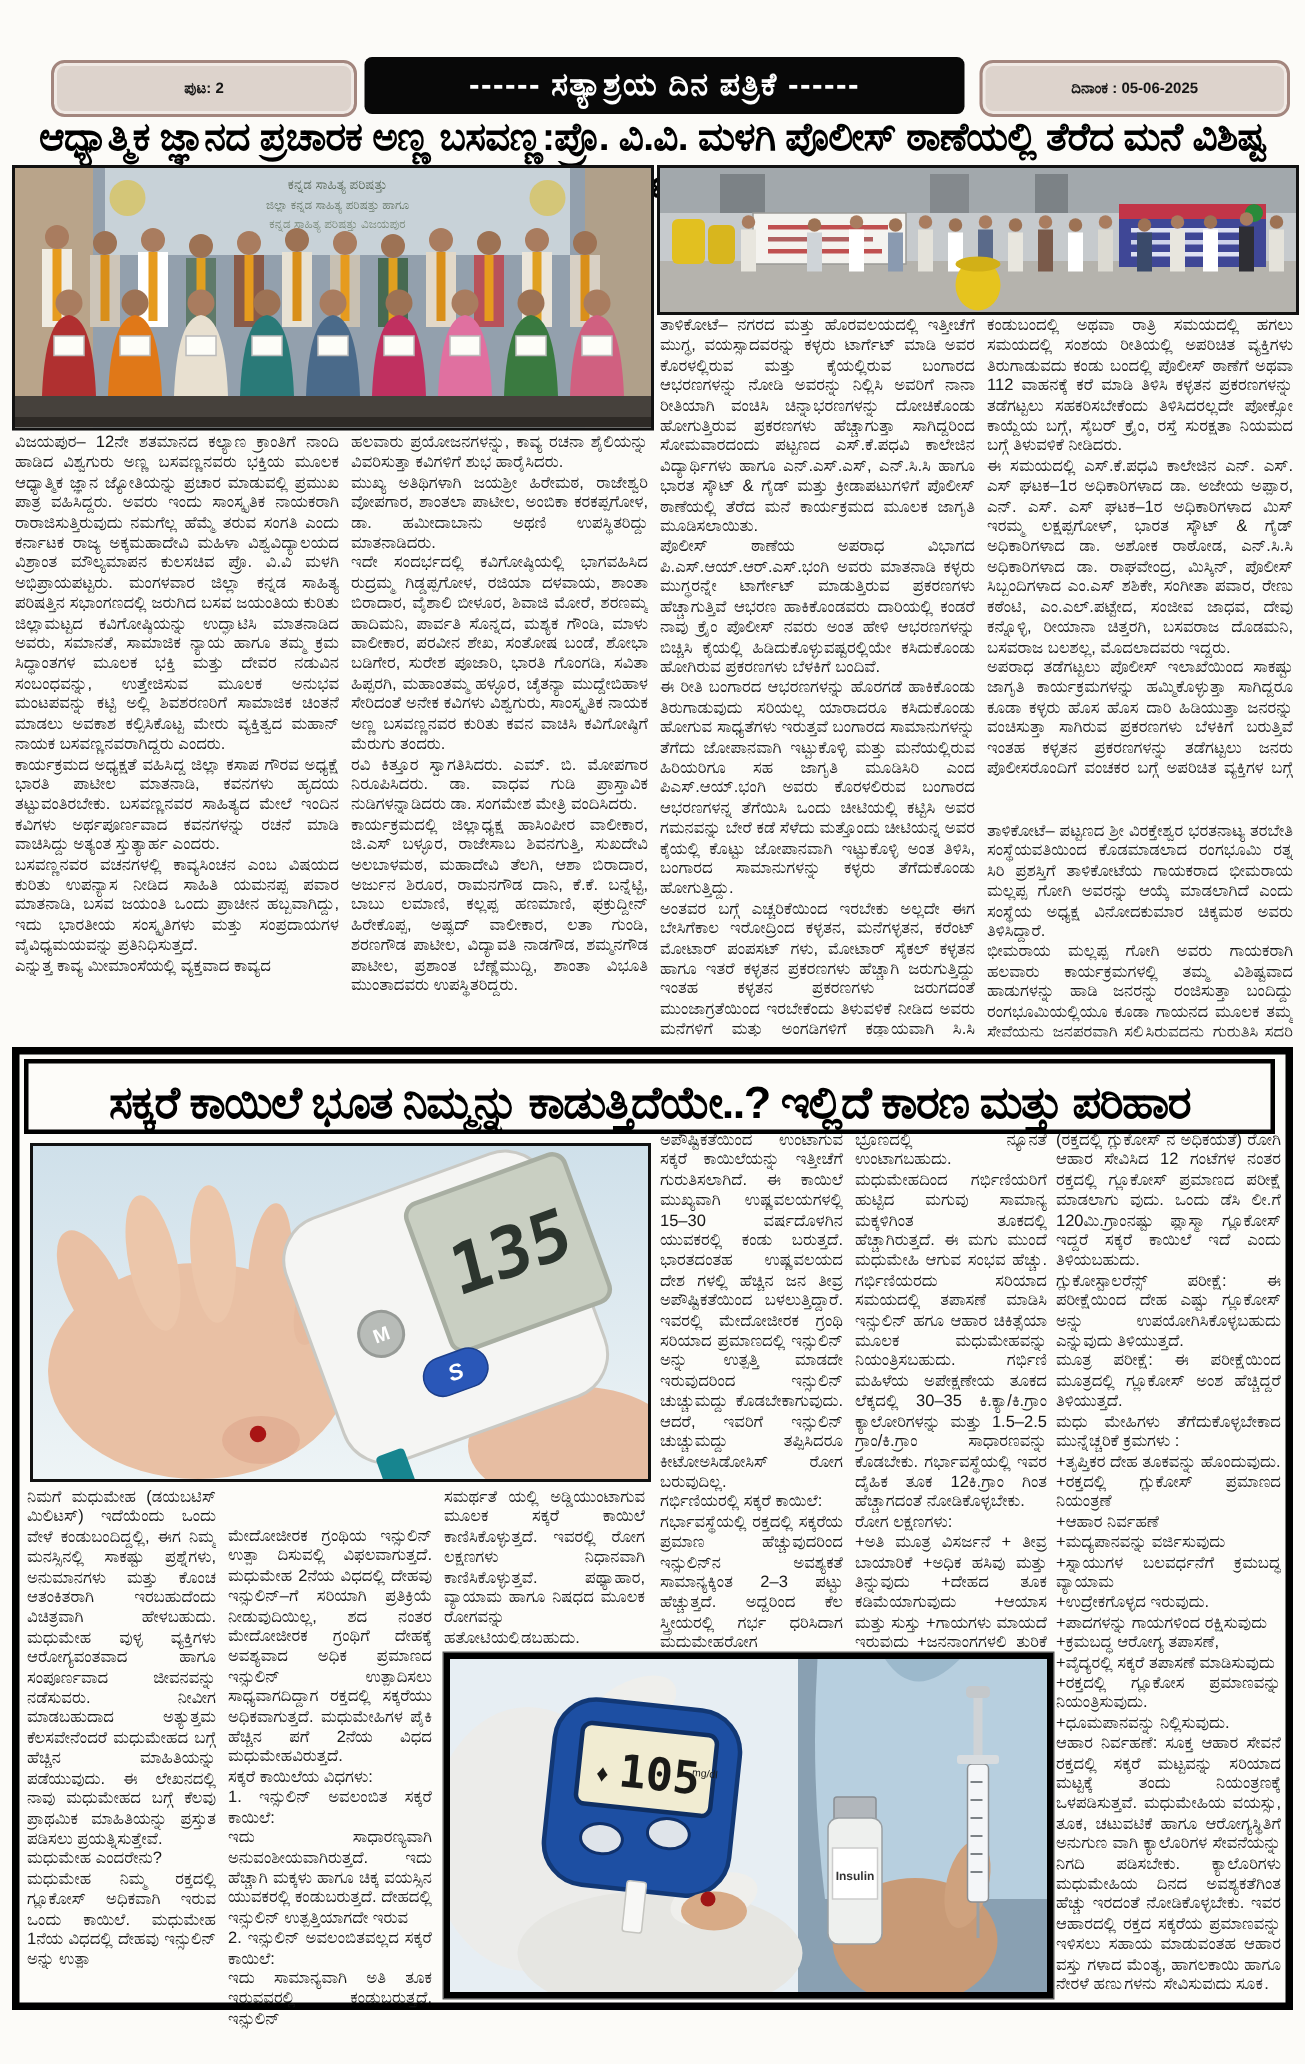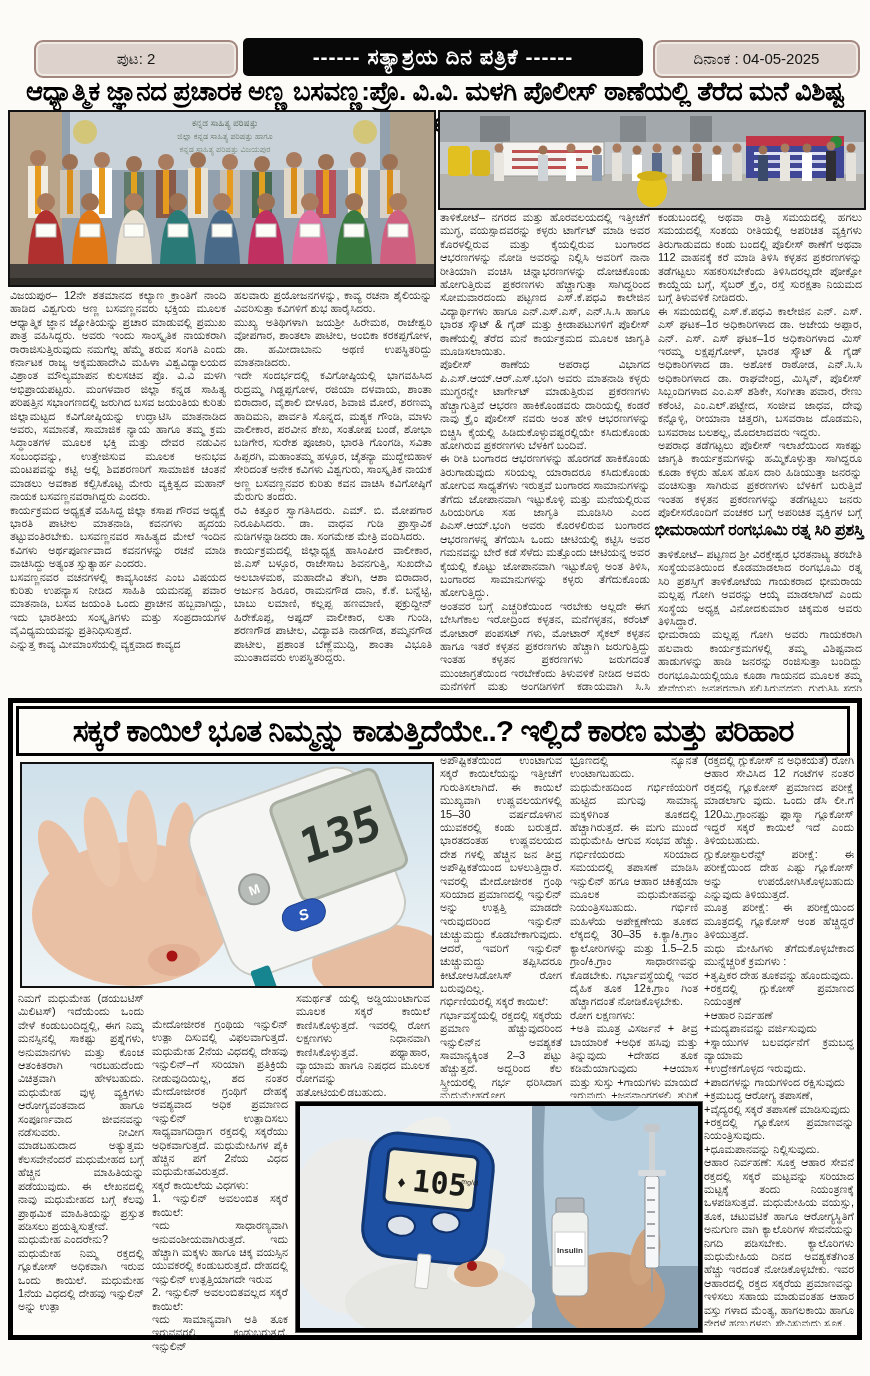--- a/index.html
+++ b/index.html
@@ -2,51 +2,51 @@
 <html><head>
 <meta charset="utf-8">
 <style>
   html,body{margin:0;padding:0;background:#888;}
   .page{position:relative;width:870px;height:1376px;background:#fcfbf8;margin:0 auto;
         font-family:"Liberation Sans","DejaVu Sans",sans-serif;color:#1a1a1a;overflow:hidden;}
   .abs{position:absolute;}
   
   .hdr-box{border:2px solid #a3867e;border-radius:9px;background:#ddd3cc;
            box-shadow:inset 0 0 0 2px #f0e9e4;display:flex;align-items:center;justify-content:center;
-           font-weight:normal;font-size:15px;color:#151515;}
+           font-weight:bold;font-size:10px;color:#151515;}
   .masthead{background:#080808;border-radius:5px;color:#ffffff;display:flex;align-items:center;
             justify-content:center;font-weight:bold;font-size:21px;letter-spacing:1px;}
   .headline1{left:0;top:76px;width:870px;text-align:center;font-weight:bold;font-size:26px;
              letter-spacing:-0.5px;color:#000;}
   
   .photo{border:2px solid #111;background:#dfe3e6;overflow:hidden;}
   
   .col{font-size:11px;line-height:1.22;text-align:justify;overflow:hidden;white-space:pre-line;
        color:#181818;}
   .subhead2{font-weight:bold;font-size:16px;text-align:center;color:#000;letter-spacing:-0.3px;}
   
   .art2-box{border:5px solid #000;background:#fdfcf9;}
-  .art2-headbox{border:3px solid #000;display:flex;align-items:center;justify-content:center;}
+  .art2-headbox{border:3px solid #000;display:flex;align-items:flex-end;justify-content:center;}
   .art2-head{font-weight:bold;font-size:30px;letter-spacing:-1px;color:#000;white-space:nowrap;}
   .inset-frame{border:4px solid #000;box-shadow:0 0 0 1px #555;}
   svg{display:block;}
 </style>
 </head>
 <body>
 
 <div class="page">
 
   <div class="abs hdr-box" style="left:34px;top:40px;width:200px;height:34px;">
     <span>ಪುಟ: 2</span>
   </div>
   <div class="abs masthead" style="left:243px;top:38px;width:400px;height:38px;">
     <span>------  ಸತ್ಯಾಶ್ರಯ ದಿನ ಪತ್ರಿಕೆ  ------</span>
   </div>
   <div class="abs hdr-box" style="left:653px;top:40px;width:203px;height:34px;">
-    <span>ದಿನಾಂಕ : 04-05-2025</span>
+    <span>ದಿನಾಂಕ : 05-06-2025</span>
   </div>
 
   <div class="abs headline1">ಆಧ್ಯಾತ್ಮಿಕ ಜ್ಞಾನದ ಪ್ರಚಾರಕ ಅಣ್ಣ ಬಸವಣ್ಣ:ಪ್ರೊ. ವಿ.ವಿ. ಮಳಗಿ  ಪೊಲೀಸ್ ಠಾಣೆಯಲ್ಲಿ ತೆರೆದ ಮನೆ ವಿಶಿಷ್ಟ ಕಾರ್ಯಕ್ರಮ</div>
 
   <div class="abs photo" style="left:8px;top:110px;width:424px;height:173px;">
     <svg width="424" height="173" viewBox="0 0 424 173">
       <rect width="424" height="173" fill="#93a0ad"></rect>
       <rect x="0" y="0" width="52" height="173" fill="#b9a48a"></rect>
       <rect x="380" y="0" width="44" height="173" fill="#b0a08a"></rect>
       <rect x="60" y="0" width="310" height="58" fill="#c8d2d8"></rect>
@@ -277,21 +277,20 @@
 ರವಿ ಕಿತ್ತೂರ ಸ್ವಾಗತಿಸಿದರು. ಎಮ್. ಬಿ. ಮೋಪಗಾರ ನಿರೂಪಿಸಿದರು. ಡಾ. ವಾಧವ ಗುಡಿ ಪ್ರಾಸ್ತಾವಿಕ ನುಡಿಗಳನ್ನಾಡಿದರು ಡಾ. ಸಂಗಮೇಶ ಮೇತ್ರಿ ವಂದಿಸಿದರು.
 ಕಾರ್ಯಕ್ರಮದಲ್ಲಿ ಜಿಲ್ಲಾಧ್ಯಕ್ಷ ಹಾಸಿಂಪೀರ ವಾಲೀಕಾರ, ಜಿ.ಎಸ್ ಬಳ್ಳೂರ, ರಾಜೇಸಾಬ ಶಿವನಗುತ್ತಿ, ಸುಖದೇವಿ ಅಲಬಾಳಮಠ, ಮಹಾದೇವಿ ತೆಲಗಿ, ಆಶಾ ಬಿರಾದಾರ, ಅರ್ಜುನ ಶಿರೂರ, ರಾಮನಗೌಡ ದಾನಿ, ಕೆ.ಕೆ. ಬನ್ನೆಟ್ಟಿ, ಬಾಬು ಲಮಾಣಿ, ಕಲ್ಲಪ್ಪ ಹಣಮಾಣಿ, ಫಕ್ರುದ್ದೀನ್ ಹಿರೇಕೊಪ್ಪ, ಅಷ್ಫದ್ ವಾಲೀಕಾರ, ಲತಾ ಗುಂಡಿ, ಶರಣಗೌಡ ಪಾಟೀಲ, ವಿದ್ಯಾವತಿ ನಾಡಗೌಡ, ಶಮ್ಮನಗೌಡ ಪಾಟೀಲ, ಪ್ರಶಾಂತ ಬೆಣ್ಣೆಮುದ್ದಿ, ಶಾಂತಾ ವಿಭೂತಿ ಮುಂತಾದವರು ಉಪಸ್ಥಿತರಿದ್ದರು.</div>
   <div class="abs col" style="left:440px;top:211px;width:210px;height:480px;">ತಾಳಿಕೋಟೆ– ನಗರದ ಮತ್ತು ಹೊರವಲಯದಲ್ಲಿ ಇತ್ತೀಚೆಗೆ ಮುಗ್ಧ, ವಯಸ್ಸಾದವರನ್ನು ಕಳ್ಳರು ಟಾರ್ಗೆಟ್ ಮಾಡಿ ಅವರ ಕೊರಳಲ್ಲಿರುವ ಮತ್ತು ಕೈಯಲ್ಲಿರುವ ಬಂಗಾರದ ಆಭರಣಗಳನ್ನು ನೋಡಿ ಅವರನ್ನು ನಿಲ್ಲಿಸಿ ಅವರಿಗೆ ನಾನಾ ರೀತಿಯಾಗಿ ವಂಚಿಸಿ ಚಿನ್ನಾಭರಣಗಳನ್ನು ದೋಚಿಕೊಂಡು ಹೋಗುತ್ತಿರುವ ಪ್ರಕರಣಗಳು ಹೆಚ್ಚಾಗುತ್ತಾ ಸಾಗಿದ್ದರಿಂದ ಸೋಮವಾರದಂದು ಪಟ್ಟಣದ ಎಸ್.ಕೆ.ಪಧವಿ ಕಾಲೇಜಿನ ವಿದ್ಯಾರ್ಥಿಗಳು ಹಾಗೂ ಎನ್.ಎಸ್.ಎಸ್, ಎನ್.ಸಿ.ಸಿ ಹಾಗೂ ಭಾರತ ಸ್ಕೌಟ್ &amp; ಗೈಡ್ ಮತ್ತು ಕ್ರೀಡಾಪಟುಗಳಿಗೆ ಪೊಲೀಸ್ ಠಾಣೆಯಲ್ಲಿ ತೆರೆದ ಮನೆ ಕಾರ್ಯಕ್ರಮದ ಮೂಲಕ ಜಾಗೃತಿ ಮೂಡಿಸಲಾಯಿತು.
 ಪೊಲೀಸ್ ಠಾಣೆಯ ಅಪರಾಧ ವಿಭಾಗದ ಪಿ.ಎಸ್.ಆಯ್.ಆರ್.ಎಸ್.ಭಂಗಿ ಅವರು ಮಾತನಾಡಿ ಕಳ್ಳರು ಮುಗ್ಧರನ್ನೇ ಟಾರ್ಗೇಟ್ ಮಾಡುತ್ತಿರುವ ಪ್ರಕರಣಗಳು ಹೆಚ್ಚಾಗುತ್ತಿವೆ ಆಭರಣ ಹಾಕಿಕೊಂಡವರು ದಾರಿಯಲ್ಲಿ ಕಂಡರೆ ನಾವು ಕ್ರೈಂ ಪೊಲೀಸ್ ನವರು ಅಂತ ಹೇಳಿ ಆಭರಣಗಳನ್ನು ಬಿಚ್ಚಿಸಿ ಕೈಯಲ್ಲಿ ಹಿಡಿದುಕೊಳ್ಳುವಷ್ಟರಲ್ಲಿಯೇ ಕಸಿದುಕೊಂಡು ಹೋಗಿರುವ ಪ್ರಕರಣಗಳು ಬೆಳಕಿಗೆ ಬಂದಿವೆ.
 ಈ ರೀತಿ ಬಂಗಾರದ ಆಭರಣಗಳನ್ನು ಹೊರಗಡೆ ಹಾಕಿಕೊಂಡು ತಿರುಗಾಡುವುದು ಸರಿಯಲ್ಲ ಯಾರಾದರೂ ಕಸಿದುಕೊಂಡು ಹೋಗುವ ಸಾಧ್ಯತೆಗಳು ಇರುತ್ತವೆ ಬಂಗಾರದ ಸಾಮಾನುಗಳನ್ನು ತೆಗೆದು ಜೋಪಾನವಾಗಿ ಇಟ್ಟುಕೊಳ್ಳಿ ಮತ್ತು ಮನೆಯಲ್ಲಿರುವ ಹಿರಿಯರಿಗೂ ಸಹ ಜಾಗೃತಿ ಮೂಡಿಸಿರಿ ಎಂದ ಪಿಎಸ್.ಆಯ್.ಭಂಗಿ ಅವರು ಕೊರಳಲಿರುವ ಬಂಗಾರದ ಆಭರಣಗಳನ್ನ ತೆಗೆಯಿಸಿ ಒಂದು ಚೀಟಿಯಲ್ಲಿ ಕಟ್ಟಿಸಿ ಅವರ ಗಮನವನ್ನು ಬೇರೆ ಕಡೆ ಸೆಳೆದು ಮತ್ತೊಂದು ಚೀಟಿಯನ್ನ ಅವರ ಕೈಯಲ್ಲಿ ಕೊಟ್ಟು ಜೋಪಾನವಾಗಿ ಇಟ್ಟುಕೊಳ್ಳಿ ಅಂತ ತಿಳಿಸಿ, ಬಂಗಾರದ ಸಾಮಾನುಗಳನ್ನು ಕಳ್ಳರು ತೆಗೆದುಕೊಂಡು ಹೋಗುತ್ತಿದ್ದು.
 ಅಂತವರ ಬಗ್ಗೆ ಎಚ್ಚರಿಕೆಯಿಂದ ಇರಬೇಕು ಅಲ್ಲದೇ ಈಗ ಬೇಸಿಗೆಕಾಲ ಇರೋದ್ರಿಂದ ಕಳ್ಳತನ, ಮನೆಗಳ್ಳತನ, ಕರೆಂಟ್ ಮೋಟಾರ್ ಪಂಪಸಟ್ ಗಳು, ಮೋಟಾರ್ ಸೈಕಲ್ ಕಳ್ಳತನ ಹಾಗೂ ಇತರೆ ಕಳ್ಳತನ ಪ್ರಕರಣಗಳು ಹೆಚ್ಚಾಗಿ ಜರುಗುತ್ತಿದ್ದು ಇಂತಹ ಕಳ್ಳತನ ಪ್ರಕರಣಗಳು ಜರುಗದಂತೆ ಮುಂಜಾಗ್ರತೆಯಿಂದ ಇರಬೇಕೆಂದು ತಿಳುವಳಿಕೆ ನೀಡಿದ ಅವರು ಮನೆಗಳಿಗೆ ಮತ್ತು ಅಂಗಡಿಗಳಿಗೆ ಕಡ್ಡಾಯವಾಗಿ ಸಿ.ಸಿ ಕ್ಯಾಮೆರಾಗಳನ್ನು ಅಳವಡಿಸಬೇಕು.
 ಯಾವುದೇ ರೀತಿಯ ಕಾನೂನು ಬಾಹಿರ ಚಟುವಟಿಕೆಗಳು</div>
   <div class="abs col" style="left:658px;top:211px;width:204px;height:308px;">ಕಂಡುಬಂದಲ್ಲಿ ಅಥವಾ ರಾತ್ರಿ ಸಮಯದಲ್ಲಿ ಹಗಲು ಸಮಯದಲ್ಲಿ ಸಂಶಯ ರೀತಿಯಲ್ಲಿ ಅಪರಿಚಿತ ವ್ಯಕ್ತಿಗಳು ತಿರುಗಾಡುವದು ಕಂಡು ಬಂದಲ್ಲಿ ಪೊಲೀಸ್ ಠಾಣೆಗೆ ಅಥವಾ 112 ವಾಹನಕ್ಕೆ ಕರೆ ಮಾಡಿ ತಿಳಿಸಿ ಕಳ್ಳತನ ಪ್ರಕರಣಗಳನ್ನು ತಡೆಗಟ್ಟಲು ಸಹಕರಿಸಬೇಕೆಂದು ತಿಳಿಸಿದರಲ್ಲದೇ ಪೋಕ್ಸೋ ಕಾಯ್ದೆಯ ಬಗ್ಗೆ, ಸೈಬರ್ ಕ್ರೈಂ, ರಸ್ತೆ ಸುರಕ್ಷತಾ ನಿಯಮದ ಬಗ್ಗೆ ತಿಳುವಳಿಕೆ ನೀಡಿದರು.
 ಈ ಸಮಯದಲ್ಲಿ ಎಸ್.ಕೆ.ಪಧವಿ ಕಾಲೇಜಿನ ಎನ್. ಎಸ್. ಎಸ್ ಘಟಕ–1ರ ಅಧಿಕಾರಿಗಳಾದ ಡಾ. ಅಜೇಯ ಅಪ್ಪಾರ, ಎನ್. ಎಸ್. ಎಸ್ ಘಟಕ–1ರ ಅಧಿಕಾರಿಗಳಾದ ಮಿಸ್ ಇರಮ್ಮ ಲಕ್ಷಪ್ಪಗೋಳ್, ಭಾರತ ಸ್ಕೌಟ್ &amp; ಗೈಡ್ ಅಧಿಕಾರಿಗಳಾದ ಡಾ. ಅಶೋಕ ರಾಠೋಡ, ಎನ್.ಸಿ.ಸಿ ಅಧಿಕಾರಿಗಳಾದ ಡಾ. ರಾಘವೇಂದ್ರ, ಮಿಸ್ಕಿನ್, ಪೊಲೀಸ್ ಸಿಬ್ಬಂದಿಗಳಾದ ಎಂ.ಎಸ್ ಶಶಿಕೇ, ಸಂಗೀತಾ ಪವಾರ, ರೇಣು ಕಠೆಂಟಿ, ಎಂ.ಎಲ್.ಪಟ್ಟೇದ, ಸಂಜೀವ ಜಾಧವ, ದೇವು ಕನ್ನೊಳ್ಳಿ, ರೀಯಾನಾ ಚಿತ್ತರಗಿ, ಬಸವರಾಜ ದೊಡಮನಿ, ಬಸವರಾಜ ಬಲಶಲ್ಲ, ಮೊದಲಾದವರು ಇದ್ದರು.
 ಅಪರಾಧ ತಡೆಗಟ್ಟಲು ಪೊಲೀಸ್ ಇಲಾಖೆಯಿಂದ ಸಾಕಷ್ಟು ಜಾಗೃತಿ ಕಾರ್ಯಕ್ರಮಗಳನ್ನು ಹಮ್ಮಿಕೊಳ್ಳುತ್ತಾ ಸಾಗಿದ್ದರೂ ಕೂಡಾ ಕಳ್ಳರು ಹೊಸ ಹೊಸ ದಾರಿ ಹಿಡಿಯುತ್ತಾ ಜನರನ್ನು ವಂಚಿಸುತ್ತಾ ಸಾಗಿರುವ ಪ್ರಕರಣಗಳು ಬೆಳಕಿಗೆ ಬರುತ್ತಿವೆ ಇಂತಹ ಕಳ್ಳತನ ಪ್ರಕರಣಗಳನ್ನು ತಡೆಗಟ್ಟಲು ಜನರು ಪೊಲೀಸರೊಂದಿಗೆ ವಂಚಕರ ಬಗ್ಗೆ ಅಪರಿಚಿತ ವ್ಯಕ್ತಿಗಳ ಬಗ್ಗೆ ಮಾಹಿತಿ ಸಿಕ್ಕಲ್ಲಿ ನೇರವಾಗಿ ಸಂಪರ್ಕಿಸಿ ಮಾಹಿತಿ ವದಗಿಸಿ ಅಪರಾಧ ಪ್ರಕರಣಗಳನ್ನು ತಡೆಗಟ್ಟಲು ಸಹಕರಿಸಬೇಕು.</div>
-  <div class="abs subhead2" style="left:652px;top:521px;width:214px;height:24px;">ಭೀಮರಾಯಗೆ ರಂಗಭೂಮಿ ರತ್ನ ಸಿರಿ ಪ್ರಶಸ್ತಿ</div>
   <div class="abs col" style="left:658px;top:548px;width:204px;height:143px;">ತಾಳಿಕೋಟೆ– ಪಟ್ಟಣದ ಶ್ರೀ ವಿರಕ್ತೇಶ್ವರ ಭರತನಾಟ್ಯ ತರಬೇತಿ ಸಂಸ್ಥೆಯವತಿಯಿಂದ ಕೊಡಮಾಡಲಾದ ರಂಗಭೂಮಿ ರತ್ನ ಸಿರಿ ಪ್ರಶಸ್ತಿಗೆ ತಾಳಿಕೋಟೆಯ ಗಾಯಕರಾದ ಭೀಮರಾಯ ಮಲ್ಲಪ್ಪ ಗೋಗಿ ಅವರನ್ನು ಆಯ್ಕೆ ಮಾಡಲಾಗಿದೆ ಎಂದು ಸಂಸ್ಥೆಯ ಅಧ್ಯಕ್ಷ ವಿನೋದಕುಮಾರ ಚಿಕ್ಕಮಠ ಅವರು ತಿಳಿಸಿದ್ದಾರೆ.
 ಭೀಮರಾಯ ಮಲ್ಲಪ್ಪ ಗೋಗಿ ಅವರು ಗಾಯಕರಾಗಿ ಹಲವಾರು ಕಾರ್ಯಕ್ರಮಗಳಲ್ಲಿ ತಮ್ಮ ವಿಶಿಷ್ಟವಾದ ಹಾಡುಗಳನ್ನು ಹಾಡಿ ಜನರನ್ನು ರಂಜಿಸುತ್ತಾ ಬಂದಿದ್ದು ರಂಗಭೂಮಿಯಲ್ಲಿಯೂ ಕೂಡಾ ಗಾಯನದ ಮೂಲಕ ತಮ್ಮ ಸೇವೆಯನ್ನು ಜನಪರವಾಗಿ ಸಲ್ಲಿಸಿರುವದನ್ನು ಗುರುತಿಸಿ ಸದರಿ ಪ್ರಶಸ್ತಿಗೆ ಆಯ್ಕೆ ಮಾಡಲಾಗಿದ್ದು.</div>
 
   <div class="abs art2-box" style="left:8px;top:698px;width:844px;height:632px;"></div>
 
   <div class="abs art2-headbox" style="left:16px;top:706px;width:828px;height:44px;">
     <div class="art2-head">ಸಕ್ಕರೆ ಕಾಯಿಲೆ ಭೂತ ನಿಮ್ಮನ್ನು ಕಾಡುತ್ತಿದೆಯೇ..? ಇಲ್ಲಿದೆ ಕಾರಣ ಮತ್ತು ಪರಿಹಾರ</div>
   </div>
 
   <div class="abs photo" style="left:20px;top:762px;width:410px;height:222px;">

